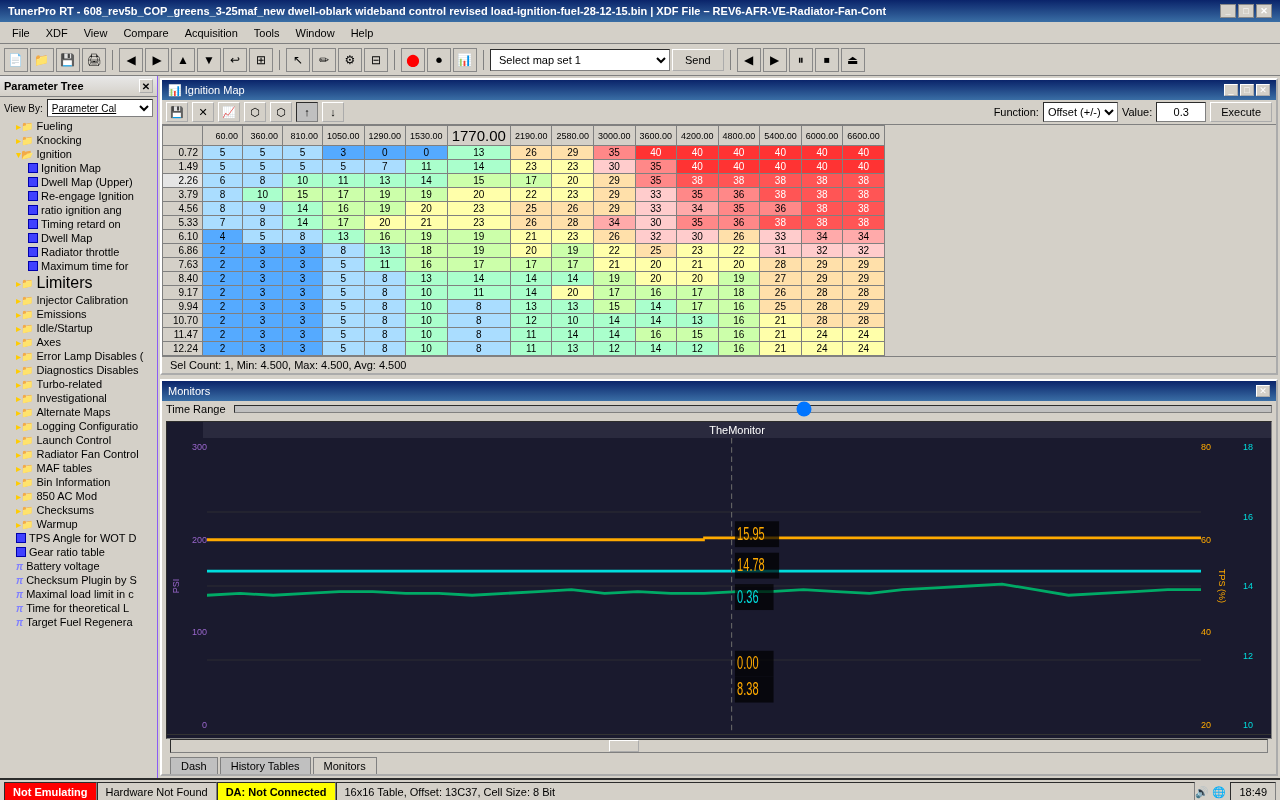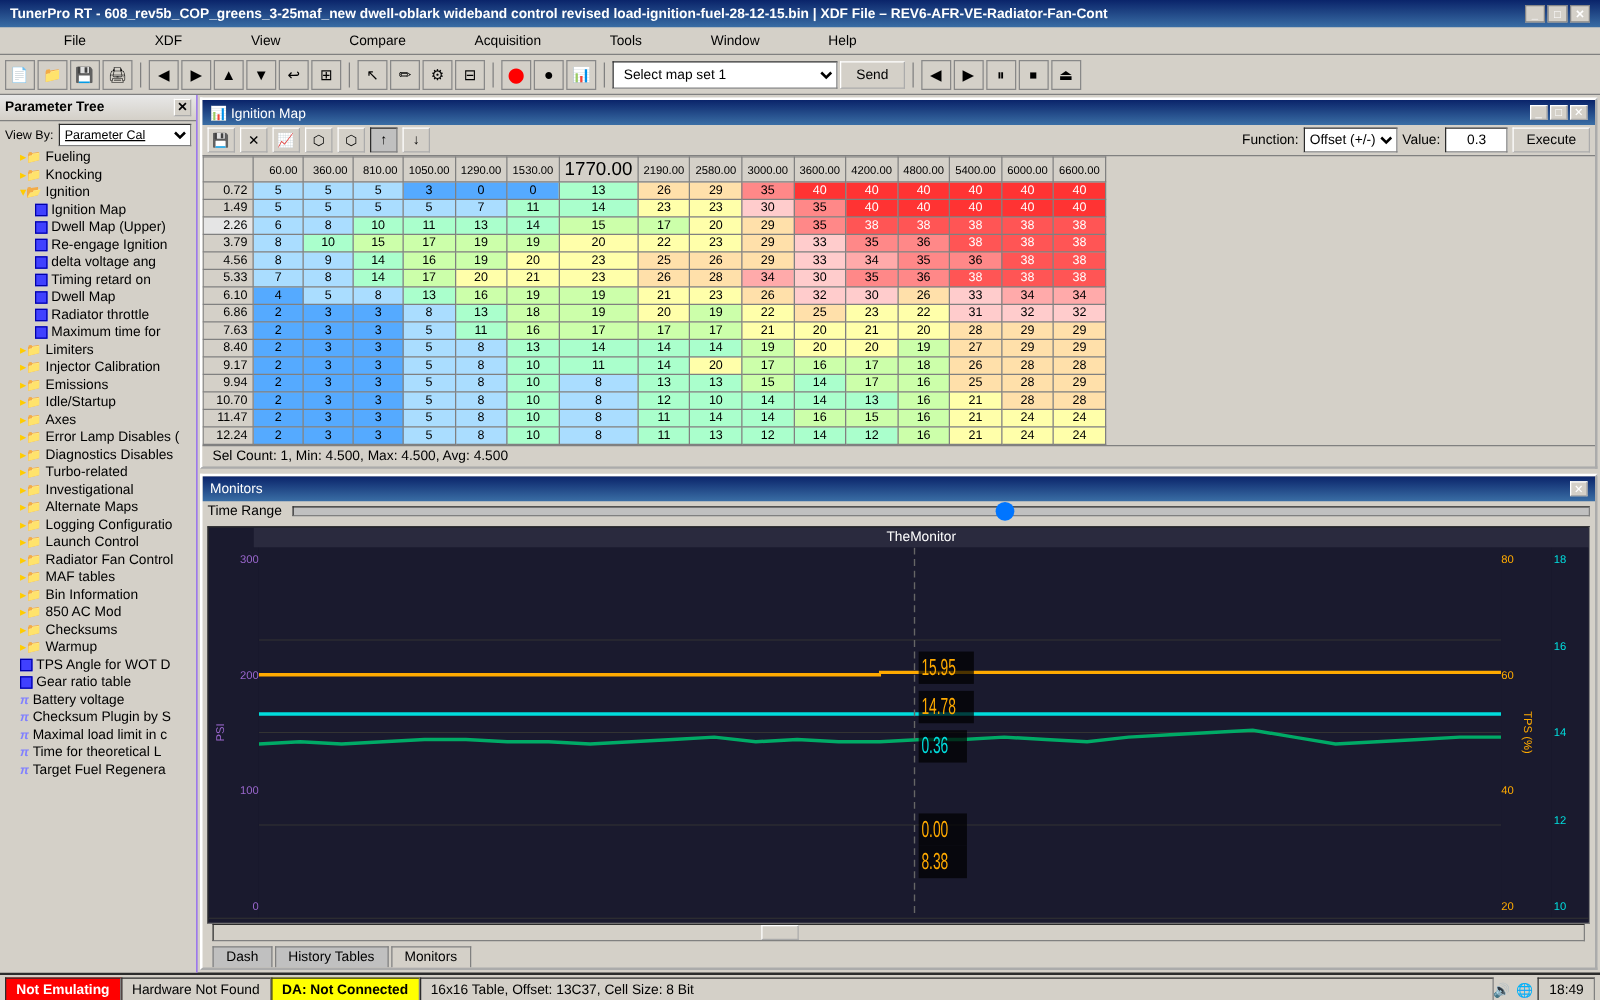--- a/index.html
+++ b/index.html
@@ -5,21 +5,21 @@
     * { box-sizing: border-box; margin: 0; padding: 0; }
     body { font-family: 'Segoe UI', Tahoma, Geneva, Verdana, sans-serif; font-size: 11px; background: #d4d0c8; overflow: hidden; width: 1280px; height: 800px; }
     
     
     .title-bar { background: linear-gradient(to bottom, #0a246a, #3a6ea5); color: white; height: 22px; display: flex; align-items: center; padding: 0 8px; font-size: 11px; font-weight: bold; justify-content: space-between; }
     .title-bar-controls { display: flex; gap: 2px; }
     .title-btn { width: 16px; height: 14px; background: #d4d0c8; border: 1px solid #888; font-size: 9px; display: flex; align-items: center; justify-content: center; cursor: pointer; }
     
     
     .menu-bar { background: #d4d0c8; height: 22px; display: flex; align-items: center; padding: 0 4px; border-bottom: 1px solid #808080; font-size: 11px; }
-    .menu-item { padding: 2px 8px; cursor: pointer; margin-left: 39px; }
+    .menu-item { padding: 2px 8px; cursor: pointer; }
     
     
     .toolbar { background: #d4d0c8; height: 32px; display: flex; align-items: center; padding: 2px 4px; border-bottom: 1px solid #808080; gap: 2px; }
     .toolbar-btn { width: 24px; height: 24px; background: #d4d0c8; border: 1px solid #888; display: flex; align-items: center; justify-content: center; cursor: pointer; font-size: 12px; }
     .toolbar-separator { width: 1px; height: 20px; background: #808080; margin: 0 4px; }
     .toolbar-select { height: 22px; font-size: 11px; background: white; border: 1px inset #808080; padding: 0 4px; width: 180px; }
     .toolbar-send { height: 22px; padding: 0 12px; background: #d4d0c8; border: 1px outset #ffffff; font-size: 11px; cursor: pointer; }
     
     
     .main-content { display: flex; height: calc(800px - 76px - 22px); }
@@ -179,41 +179,41 @@
           <div class="tree-item" style="padding-left: 28px;">
             <span style="display:inline-block; width:10px; height:10px; background:#4040ff; border:1px solid #0000aa; margin-right:3px; flex-shrink:0;"></span>
             <span style="font-size:11px;">Dwell Map (Upper)</span>
           </div>
           <div class="tree-item" style="padding-left: 28px;">
             <span style="display:inline-block; width:10px; height:10px; background:#4040ff; border:1px solid #0000aa; margin-right:3px; flex-shrink:0;"></span>
             <span style="font-size:11px;">Re-engage Ignition</span>
           </div>
           <div class="tree-item" style="padding-left: 28px;">
             <span style="display:inline-block; width:10px; height:10px; background:#4040ff; border:1px solid #0000aa; margin-right:3px; flex-shrink:0;"></span>
-            <span style="font-size:11px;">delta voltage ang</span>
+            <span style="font-size:11px;">ratio ignition ang</span>
           </div>
           <div class="tree-item" style="padding-left: 28px;">
             <span style="display:inline-block; width:10px; height:10px; background:#4040ff; border:1px solid #0000aa; margin-right:3px; flex-shrink:0;"></span>
             <span style="font-size:11px;">Timing retard on</span>
           </div>
           <div class="tree-item" style="padding-left: 28px;">
             <span style="display:inline-block; width:10px; height:10px; background:#4040ff; border:1px solid #0000aa; margin-right:3px; flex-shrink:0;"></span>
             <span style="font-size:11px;">Dwell Map</span>
           </div>
           <div class="tree-item" style="padding-left: 28px;">
             <span style="display:inline-block; width:10px; height:10px; background:#4040ff; border:1px solid #0000aa; margin-right:3px; flex-shrink:0;"></span>
             <span style="font-size:11px;">Radiator throttle</span>
           </div>
           <div class="tree-item" style="padding-left: 28px;">
             <span style="display:inline-block; width:10px; height:10px; background:#4040ff; border:1px solid #0000aa; margin-right:3px; flex-shrink:0;"></span>
             <span style="font-size:11px;">Maximum time for</span>
           </div>
           <div class="tree-item" style="padding-left: 16px;">
             <span style="color:#ffcc00; margin-right:3px; font-size:10px;">▸📁</span>
-            <span style="font-size:11px;">Limiters</span>
+            <span style="font-size:16px;">Limiters</span>
           </div>
           <div class="tree-item" style="padding-left: 16px;">
             <span style="color:#ffcc00; margin-right:3px; font-size:10px;">▸📁</span>
             <span style="font-size:11px;">Injector Calibration</span>
           </div>
           <div class="tree-item" style="padding-left: 16px;">
             <span style="color:#ffcc00; margin-right:3px; font-size:10px;">▸📁</span>
             <span style="font-size:11px;">Emissions</span>
           </div>
           <div class="tree-item" style="padding-left: 16px;">

